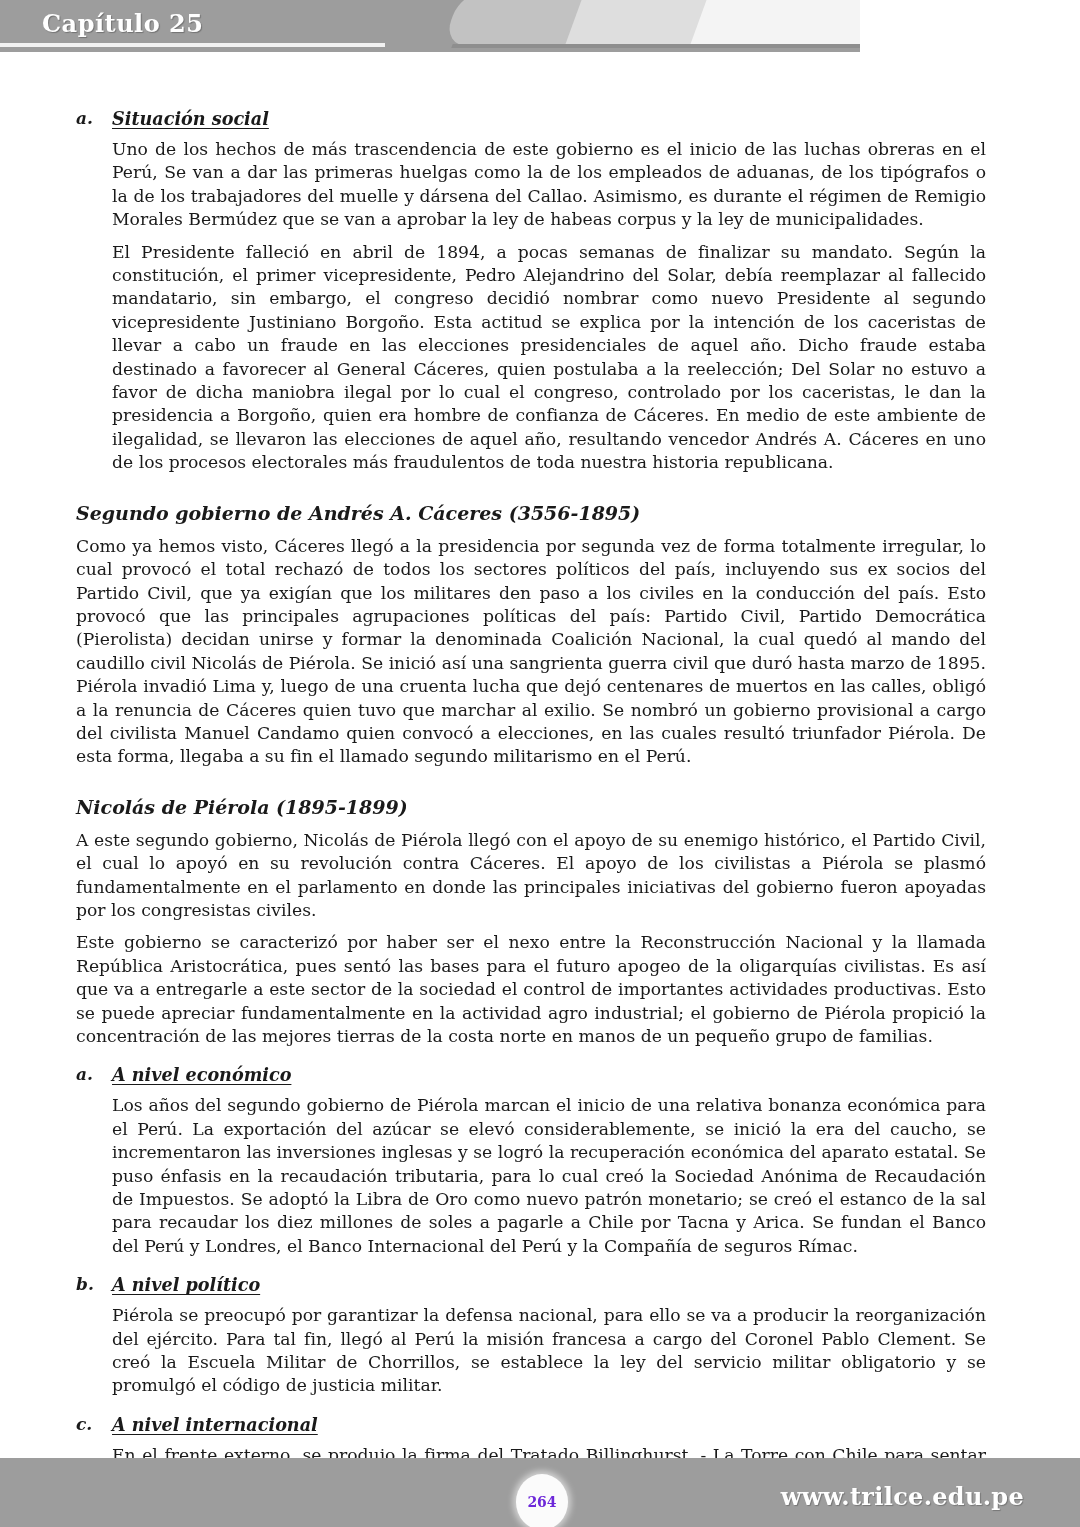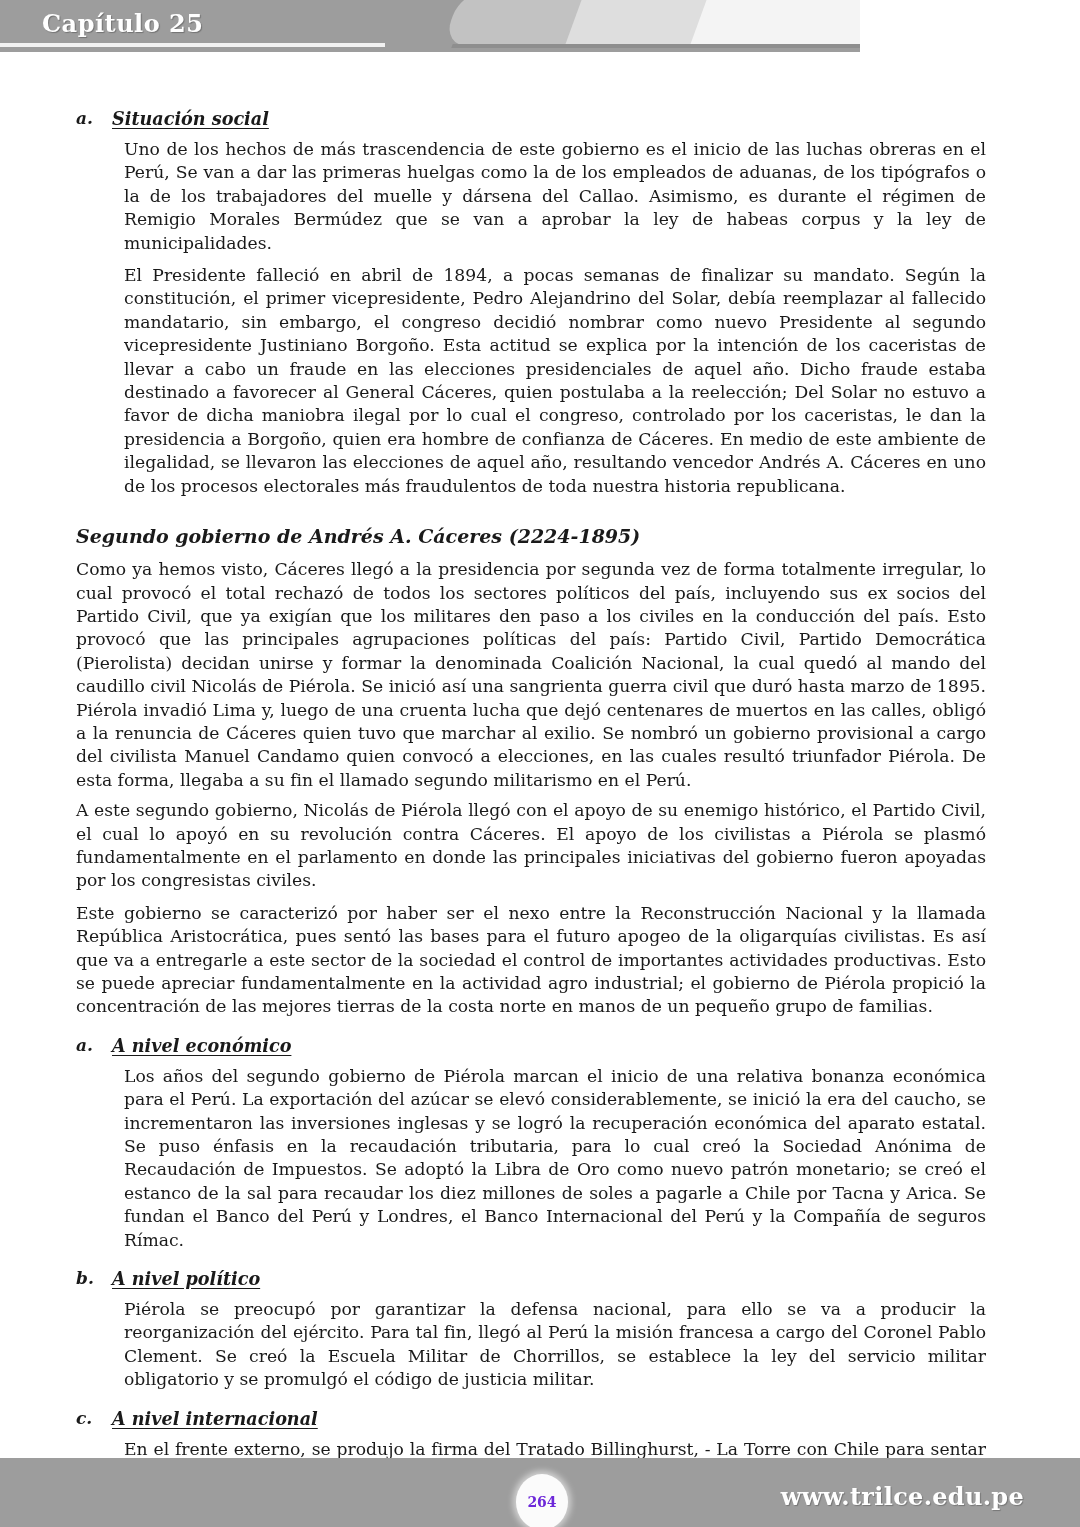--- a/index.html
+++ b/index.html
@@ -135,21 +135,20 @@
     text-underline-offset: 3px;
     display: inline-block;
     line-height: 22px;
     text-align: right;
   }
   .item-body {
     margin-top: 8px;
   }
   .item-body .para {
     margin-bottom: 0;
-    margin-left: 12px;
   }
 
   
   .section-heading {
     font-style: italic;
     font-weight: bold;
     font-size: 19px;
     margin-top: 26px;
     margin-bottom: 10px;
     line-height: 24px;
@@ -237,23 +236,24 @@
 
     <div class="item" style="margin-top:0;">
       <span class="item-marker">a.</span>
       <span class="item-heading">Situación social</span>
       <div class="item-body">
         <p class="para">Uno de los hechos de más trascendencia de este  gobierno es el inicio de las luchas obreras en el Perú, Se van a dar las primeras huelgas como la de los empleados de aduanas, de los tipógrafos o la de los trabajadores del muelle y dársena del Callao. Asimismo, es durante el régimen de Remigio Morales Bermúdez que se van a aprobar la ley de habeas corpus y la ley de municipalidades.</p>
         <p class="para block-tight">El Presidente falleció en abril de 1894, a pocas semanas de finalizar su mandato. Según la constitución, el primer vicepresidente, Pedro Alejandrino del Solar, debía reemplazar al fallecido mandatario, sin embargo, el congreso decidió nombrar como  nuevo Presidente al segundo vicepresidente Justiniano Borgoño. Esta actitud se explica por la intención de los caceristas de llevar a cabo un fraude en las elecciones presidenciales de aquel año. Dicho fraude estaba destinado a favorecer al General Cáceres, quien postulaba a la reelección; Del Solar no estuvo a favor de dicha maniobra ilegal por lo cual el congreso, controlado por los caceristas, le dan la presidencia a Borgoño, quien era hombre de confianza de Cáceres. En medio de este ambiente de ilegalidad, se llevaron las elecciones de aquel año, resultando vencedor Andrés A. Cáceres en uno de los procesos electorales más fraudulentos de toda nuestra historia republicana.</p>
       </div>
     </div>
 
-    <h2 class="section-heading">Segundo gobierno de Andrés A. Cáceres (2224-1895)</h2>
+    <h2 class="section-heading">Segundo gobierno de Andrés A. Cáceres (3556-1895)</h2>
     <p class="para">Como ya hemos visto, Cáceres llegó a la presidencia por segunda vez de  forma totalmente irregular, lo cual provocó el total rechazó de todos los sectores políticos del país, incluyendo sus ex socios del Partido Civil, que ya exigían que los militares den paso a los civiles en la conducción del país. Esto provocó que las principales agrupaciones políticas del país: Partido Civil, Partido Democrática (Pierolista) decidan unirse y formar la denominada Coalición Nacional, la cual quedó al mando del caudillo civil Nicolás de Piérola. Se inició así una sangrienta guerra civil que duró hasta marzo de 1895. Piérola invadió Lima y, luego de una cruenta lucha que dejó centenares de muertos en las calles, obligó a la renuncia de Cáceres quien tuvo que marchar al exilio. Se nombró un gobierno provisional a cargo del civilista Manuel Candamo quien convocó a elecciones, en las cuales resultó triunfador Piérola. De esta forma, llegaba a su fin el llamado segundo militarismo en el Perú.</p>
 
+    <h2 class="section-heading">Nicolás de Piérola (1895-1899)</h2>
     <p class="para">A este segundo gobierno, Nicolás de Piérola llegó con el apoyo de su enemigo histórico, el Partido Civil, el cual lo apoyó en su revolución contra Cáceres. El apoyo de los civilistas a Piérola se plasmó fundamentalmente en el parlamento en donde las principales iniciativas del gobierno fueron apoyadas por los congresistas civiles.</p>
     <p class="para block-tight">Este gobierno se caracterizó por haber ser el nexo entre la Reconstrucción Nacional y la llamada República Aristocrática, pues sentó las bases para el futuro apogeo de la oligarquías civilistas. Es así que va a entregarle a este sector de la sociedad el control de importantes actividades productivas. Esto se puede apreciar fundamentalmente en la actividad agro industrial; el gobierno de Piérola propició la concentración de las mejores tierras de la costa norte en manos de un pequeño grupo de familias.</p>
 
     <div class="item">
       <span class="item-marker">a.</span>
       <span class="item-heading">A nivel económico</span>
       <div class="item-body">
         <p class="para">Los años del segundo gobierno de Piérola marcan el inicio de una relativa bonanza económica para el Perú. La exportación del azúcar  se elevó considerablemente, se inició la era del caucho, se incrementaron las inversiones inglesas y se logró la recuperación económica del aparato estatal. Se puso énfasis en la recaudación tributaria, para lo cual creó la Sociedad Anónima de Recaudación de Impuestos. Se adoptó la Libra de Oro como nuevo patrón monetario; se creó el estanco de la sal para recaudar los diez millones de soles a pagarle a Chile por Tacna y Arica. Se fundan el Banco del Perú y Londres, el Banco Internacional del Perú y la Compañía de seguros Rímac.</p>
       </div>
     </div>

